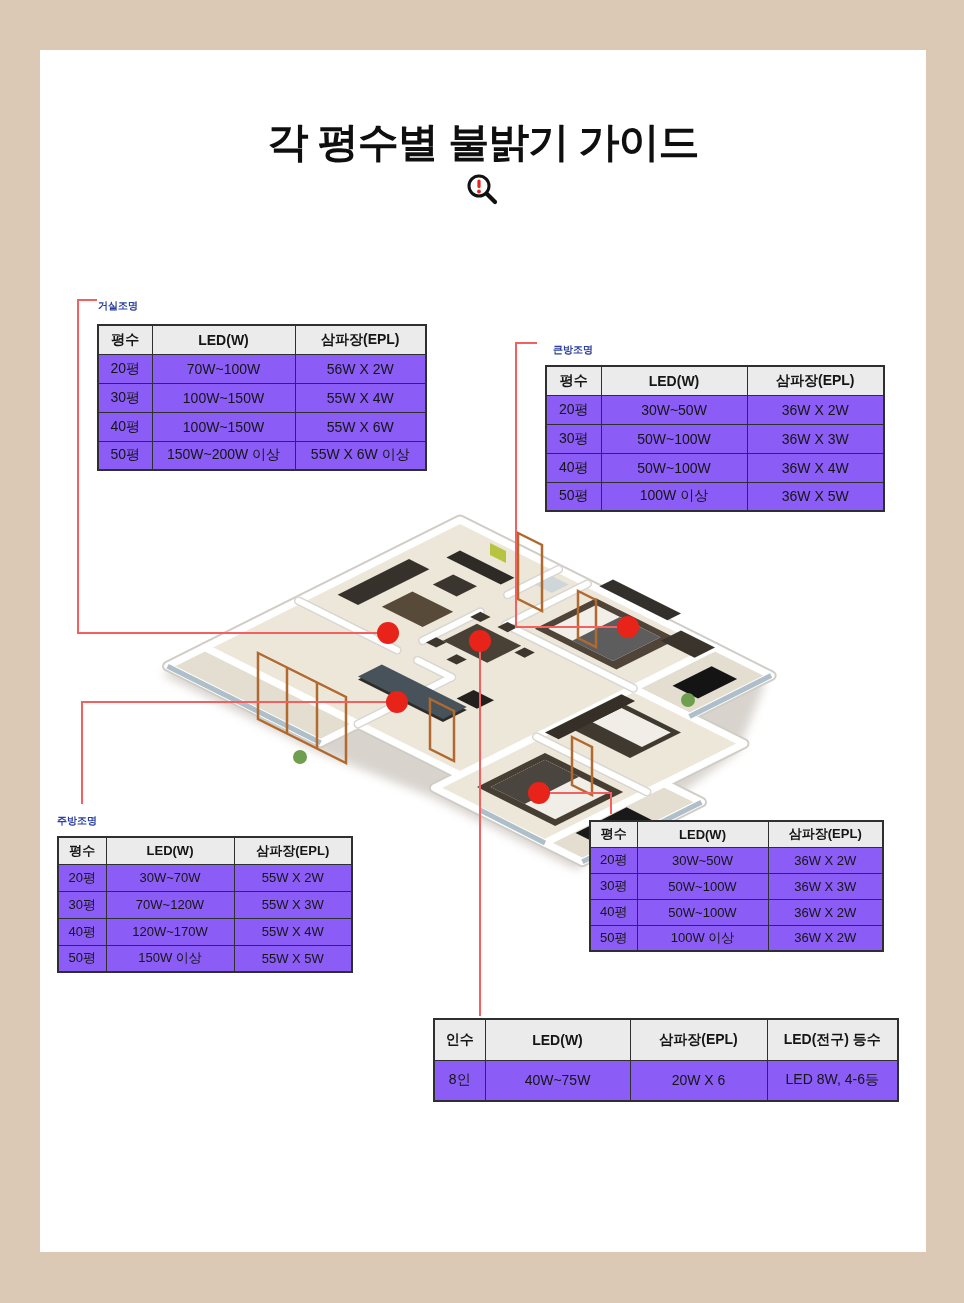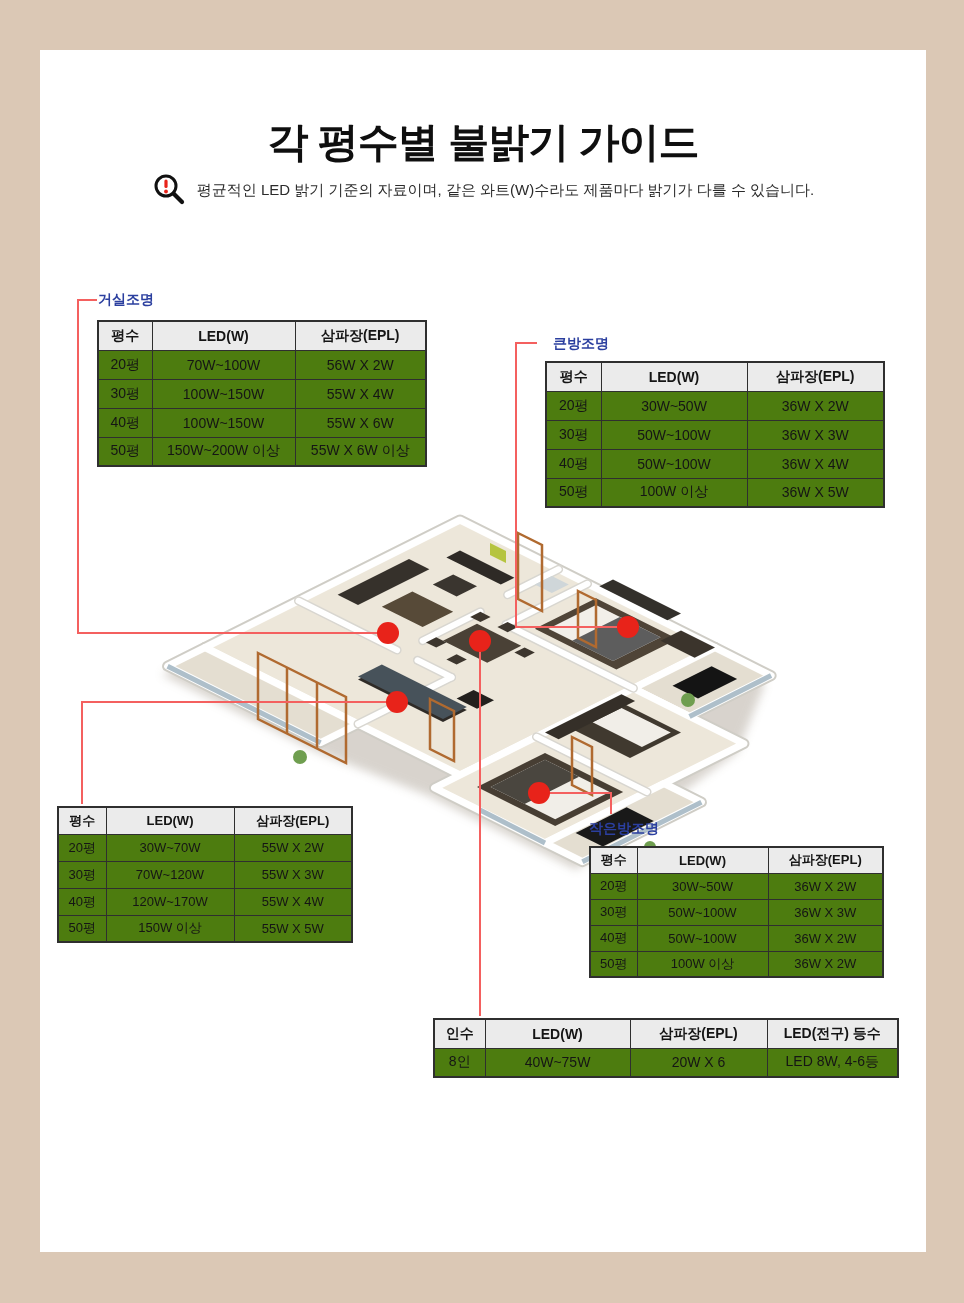--- a/index.html
+++ b/index.html
@@ -19,37 +19,37 @@
   .title{
     position:absolute;left:40px;top:88px;width:886px;text-align:center;
     font-size:41px;font-weight:700;color:var(--title-black);letter-spacing:-1px;
   }
   .notice{
     position:absolute;left:40px;top:172px;width:886px;
     display:flex;align-items:center;justify-content:center;gap:9px;
   }
   .notice-text{font-size:15px;color:#2b2b2b;}
   .tgroup{position:absolute;}
-  .tlabel{font-size:14px;font-weight:700;color:var(--label-blue);margin-bottom:8px;}
-  table.spec{border-collapse:collapse;table-layout:fixed;background:#4d7c0f;
+  .tlabel{font-size:10px;font-weight:700;color:var(--label-blue);margin-bottom:8px;margin-top:8px;}
+  table.spec{border-collapse:collapse;table-layout:fixed;background:#8b5cf6;
     border:2px solid var(--border-dark);}
   table.spec th,table.spec td{
     border:1px solid var(--border-dark);text-align:center;vertical-align:middle;
     padding:0 2px;color:#151515;white-space:nowrap;overflow:hidden;
   }
   table.spec th{background:var(--header-gray);font-weight:600;}
   #g-living table{width:330px;font-size:14px;} #g-living th,#g-living td{height:29px;}
   #g-living th:nth-child(1){width:54px;} #g-living th:nth-child(2){width:143px;}
   #g-big table{width:340px;font-size:14px;} #g-big th,#g-big td{height:29px;}
   #g-big th:nth-child(1){width:55px;} #g-big th:nth-child(2){width:146px;}
   #g-kitchen table{width:296px;font-size:13px;} #g-kitchen th,#g-kitchen td{height:27px;}
   #g-kitchen th:nth-child(1){width:48px;} #g-kitchen th:nth-child(2){width:128px;}
   #g-small table{width:295px;font-size:13px;} #g-small th,#g-small td{height:26px;}
   #g-small th:nth-child(1){width:47px;} #g-small th:nth-child(2){width:131px;}
-  #g-dining table{width:466px;font-size:14px;} #g-dining th,#g-dining td{height:29px;}
+  #g-dining table{width:466px;font-size:14px;} #g-dining th,#g-dining td{height:41px;}
   #g-dining th:nth-child(1){width:51px;} #g-dining th:nth-child(2){width:145px;}
   #g-dining th:nth-child(3){width:137px;}
   #g-living{left:97px;top:291px;} #g-big{left:545px;top:335px;}
   #g-kitchen{left:57px;top:806px;} #g-small{left:589px;top:820px;}
   #g-dining{left:433px;top:1018px;}
   #g-big .tlabel{margin-left:8px;}
   #g-living .tlabel{margin-bottom:11px;margin-left:1px;}
   #g-dining .tlabel{margin-bottom:10px;margin-left:1px;}
   .hline,.vline{position:absolute;background:var(--connector-red);z-index:6;}
   .dot{position:absolute;width:22px;height:22px;border-radius:50%;
@@ -64,21 +64,20 @@
 
 <h1 class="title">각 평수별 불밝기 가이드</h1>
 
 <div class="notice">
   <svg width="36" height="36" viewBox="0 0 36 36">
     <circle cx="14" cy="14" r="10" fill="none" stroke="#111" stroke-width="3"></circle>
     <line x1="21.5" y1="21.5" x2="30" y2="30" stroke="#111" stroke-width="4.2" stroke-linecap="round"></line>
     <rect x="12.4" y="7.5" width="3.2" height="8.5" rx="1.6" fill="#e8231a"></rect>
     <circle cx="14" cy="19.5" r="1.9" fill="#e8231a"></circle>
   </svg>
-  <span class="notice-text">평균적인 LED 밝기 기준의 자료이며, 같은 와트(W)수라도 제품마다 밝기가 다를 수 있습니다.</span>
 </div>
 
 <svg class="floorplan" width="650" height="425" viewBox="0 0 650 425">
   <defs>
       <filter id="soft" x="-20%" y="-20%" width="140%" height="140%">
         <feGaussianBlur stdDeviation="5"></feGaussianBlur>
       </filter>
     </defs>
   <g>
     <polygon points="330,25 641,180.6 613.9,248.6 452.4,366.7 415,348 304.5,292.8 190.6,247.7 37.6,171.2 75,152.5" fill="#a99f92" opacity="0.45" filter="url(#soft)" transform="translate(-6,8)"></polygon>
@@ -276,20 +275,21 @@
         <tr>
           <td>50평</td>
           <td>100W 이상</td>
           <td>36W X 5W</td>
         </tr>
       </tbody>
     </table>
 </section>
 
 <section class="tgroup" id="g-kitchen">
+  <div class="tlabel">주방조명</div>
   <table class="spec">
       <thead>
         <tr>
           <th>평수</th>
           <th>LED(W)</th>
           <th>삼파장(EPL)</th>
         </tr>
       </thead>
       <tbody>
         <tr>
@@ -310,21 +310,20 @@
         <tr>
           <td>50평</td>
           <td>150W 이상</td>
           <td>55W X 5W</td>
         </tr>
       </tbody>
     </table>
 </section>
 
 <section class="tgroup" id="g-small">
-  <div class="tlabel">작은방조명</div>
   <table class="spec">
       <thead>
         <tr>
           <th>평수</th>
           <th>LED(W)</th>
           <th>삼파장(EPL)</th>
         </tr>
       </thead>
       <tbody>
         <tr>

